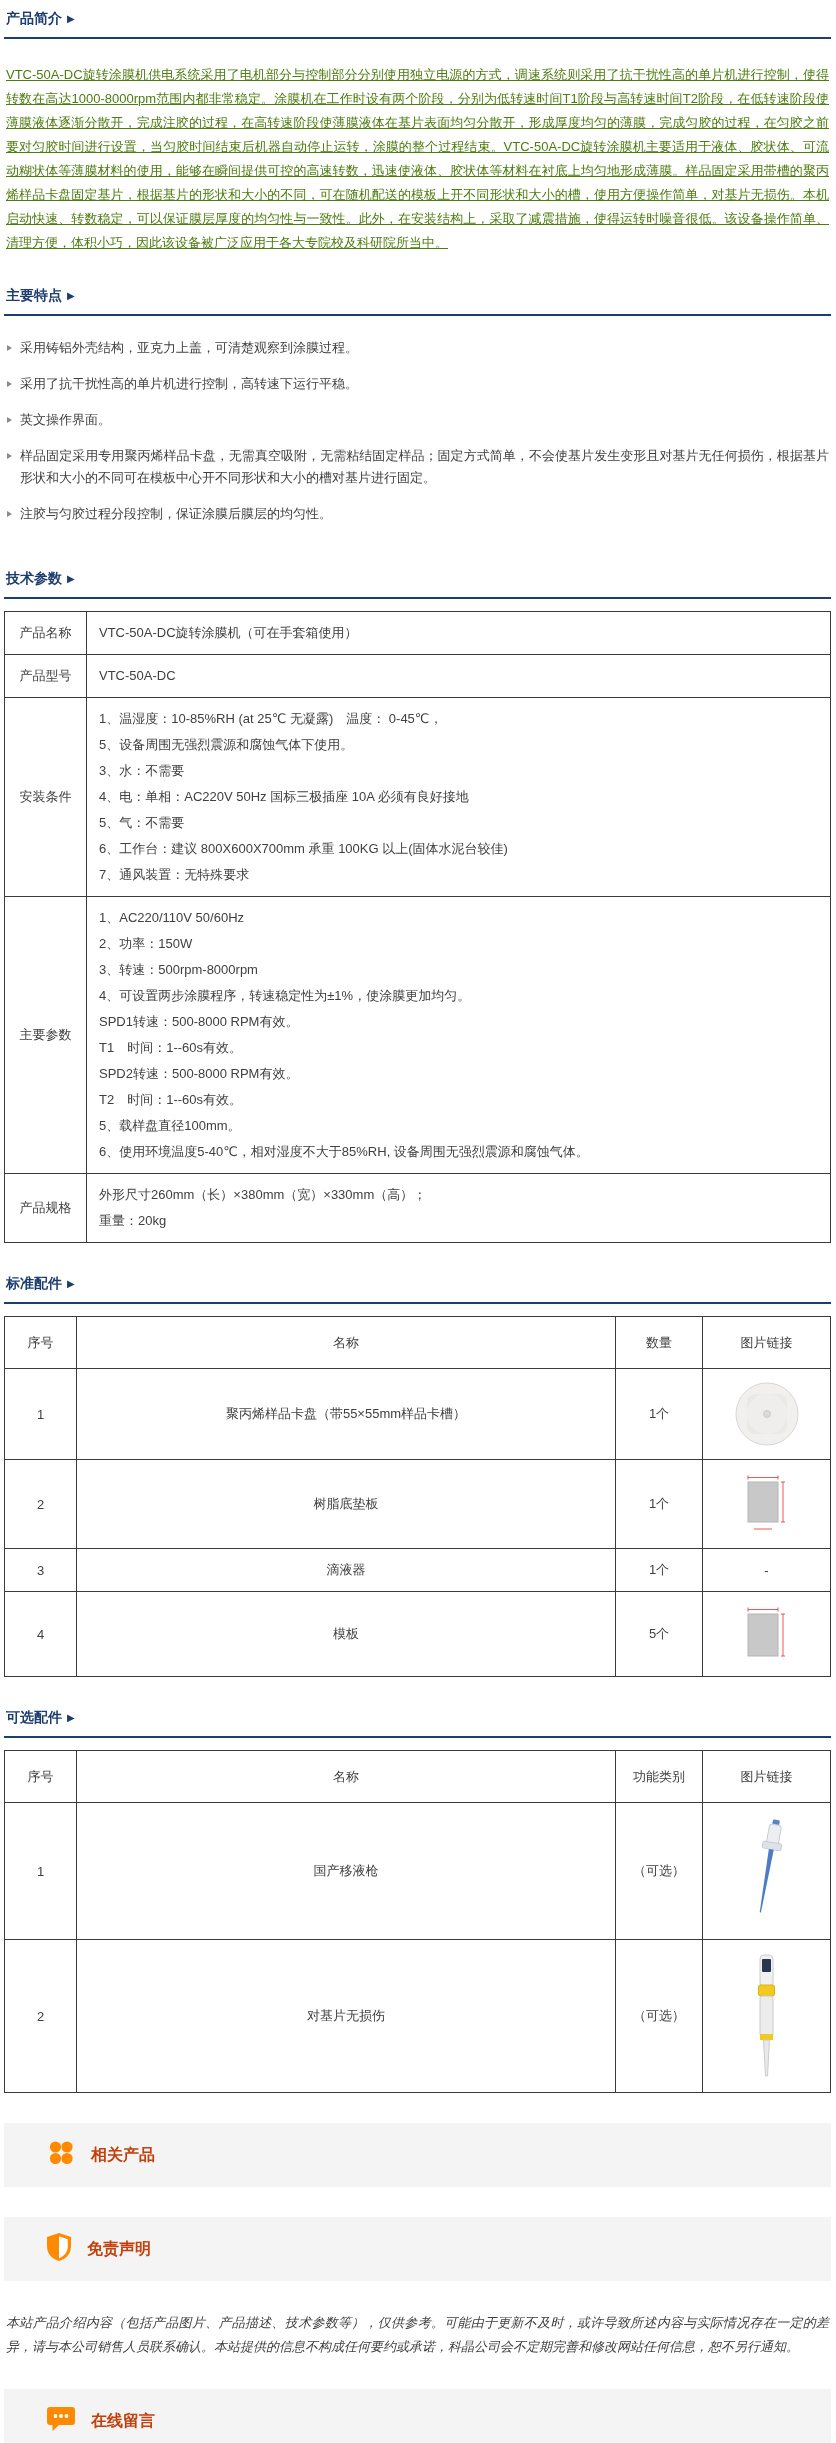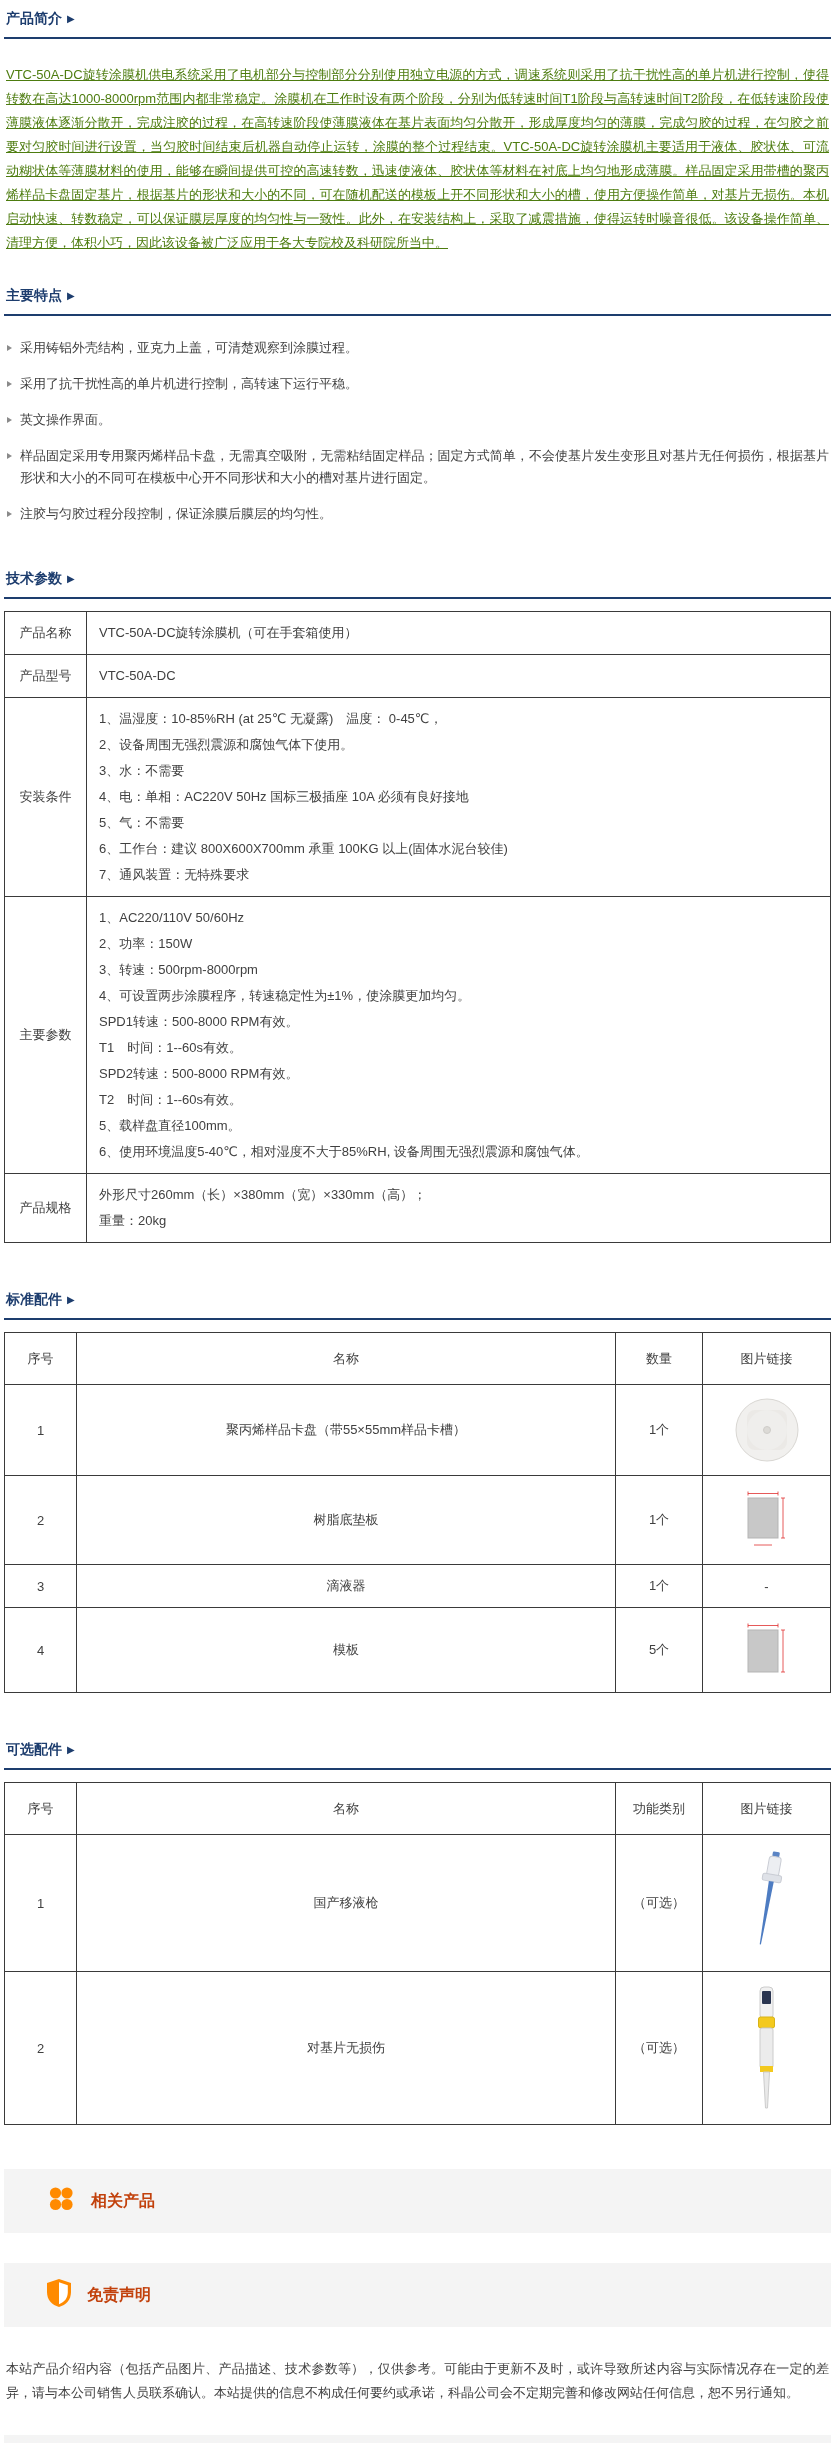--- a/index.html
+++ b/index.html
@@ -33,41 +33,41 @@
   }
   .bullet {
     position:absolute; left:3px; top:15px;
     width:0; height:0;
     border-left:5px solid #8a8a8a;
     border-top:3px solid transparent;
     border-bottom:3px solid transparent;
   }
 
   
-  table { width:100%; border-collapse:collapse; margin:12px 0 44px 0; table-layout:fixed; }
+  table { width:100%; border-collapse:collapse; margin:12px 0 28px 0; table-layout:fixed; }
   td,th { border:1px solid #3a3a3a; font-size:13px; color:#404040; }
   .tech td.lbl { width:82px; text-align:center; vertical-align:middle; padding:8px 4px; }
   .tech td.val { padding:8px 12px; vertical-align:middle; }
   .tech .line { padding:3px 0; line-height:20px; }
   .acc th { height:52px; font-weight:normal; text-align:center; vertical-align:middle; }
   .acc td { text-align:center; vertical-align:middle; padding:12px 6px; }
   .col-no { width:72px; } .col-qty { width:87px; } .col-img { width:128px; }
   .img-wrap { display:flex; justify-content:center; align-items:center; }
 
   
   .bar {
     height:64px; background:#f4f4f4;
     display:flex; align-items:center; gap:15px;
     padding:0 0 0 42px; margin:30px 0;
   }
   .bar-title { font-size:16px; font-weight:bold; color:#c2410c;font-family:Liberation Serif, serif; }
 
   .disclaimer-text {
     font-size:13px; line-height:24px; color:#3f3f3f;
-    text-align:justify; margin:20px 2px 6px 2px;
+    text-align:justify; margin:20px 2px 6px 2px;font-style:italic;
   }
 </style>
 </head>
 <body>
 
 <div class="page">
 
   <div class="sec-head">
     <span>产品简介</span>
     <span class="sec-arrow">▶</span>
@@ -101,21 +101,21 @@
         <tr>
           <td class="lbl">产品型号</td>
           <td class="val">
             <div class="line">VTC-50A-DC</div>
           </td>
         </tr>
         <tr>
           <td class="lbl">安装条件</td>
           <td class="val">
             <div class="line">1、温湿度：10-85%RH (at 25℃ 无凝露)　温度： 0-45℃，</div>
-            <div class="line">2、设备周围无强烈震源和腐蚀气体下使用。</div>
+            <div class="line">5、设备周围无强烈震源和腐蚀气体下使用。</div>
             <div class="line">3、水：不需要</div>
             <div class="line">4、电：单相：AC220V 50Hz 国标三极插座 10A 必须有良好接地</div>
             <div class="line">5、气：不需要</div>
             <div class="line">6、工作台：建议 800X600X700mm 承重 100KG 以上(固体水泥台较佳)</div>
             <div class="line">7、通风装置：无特殊要求</div>
           </td>
         </tr>
         <tr>
           <td class="lbl">主要参数</td>
           <td class="val">

